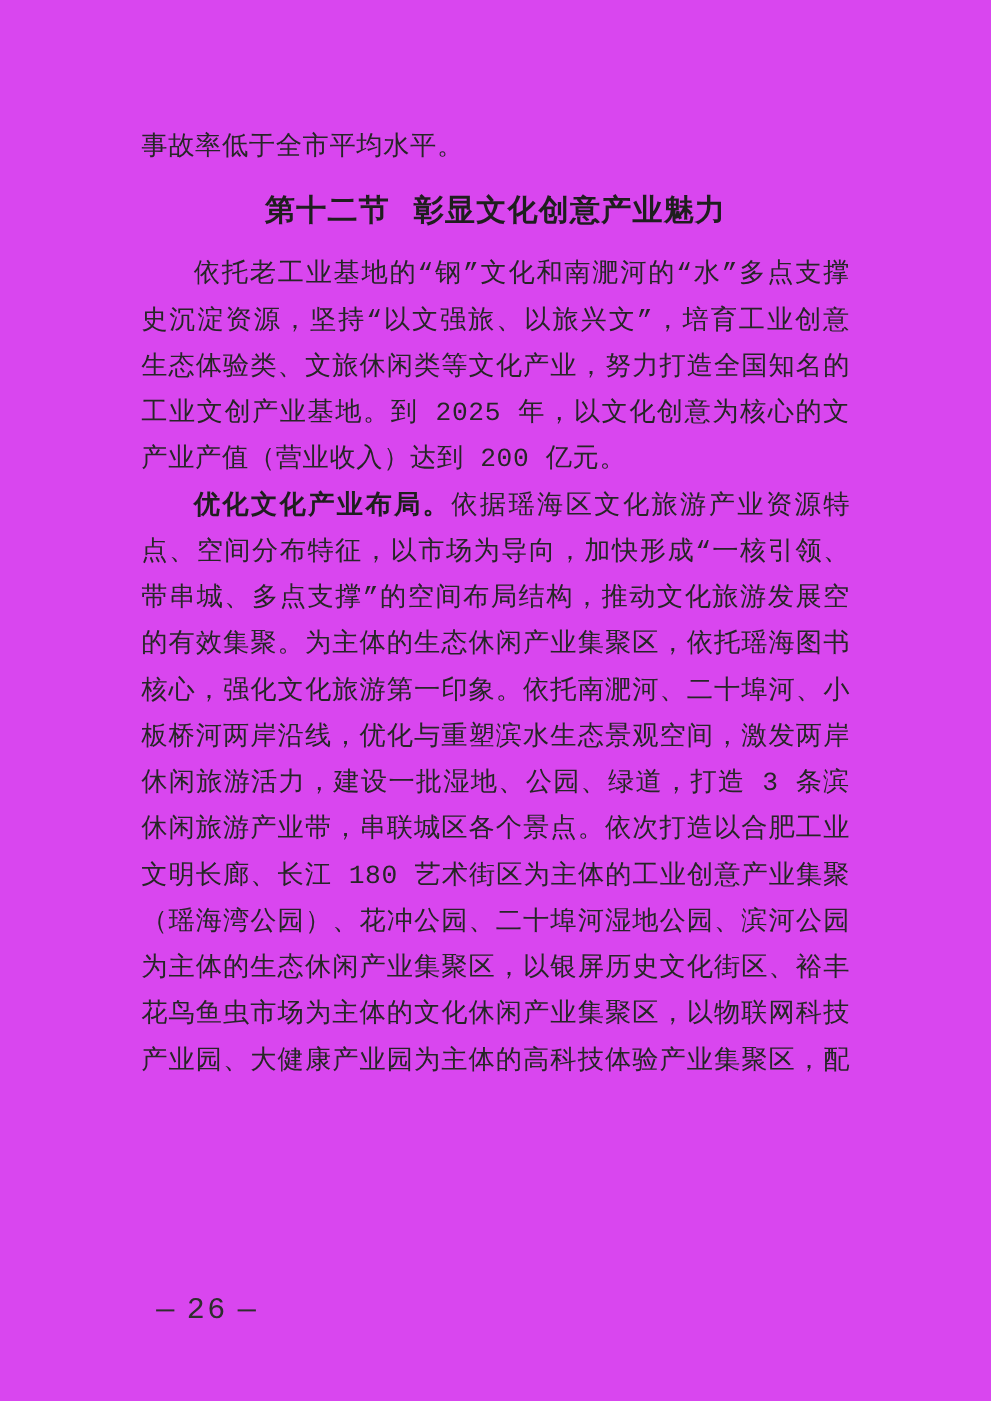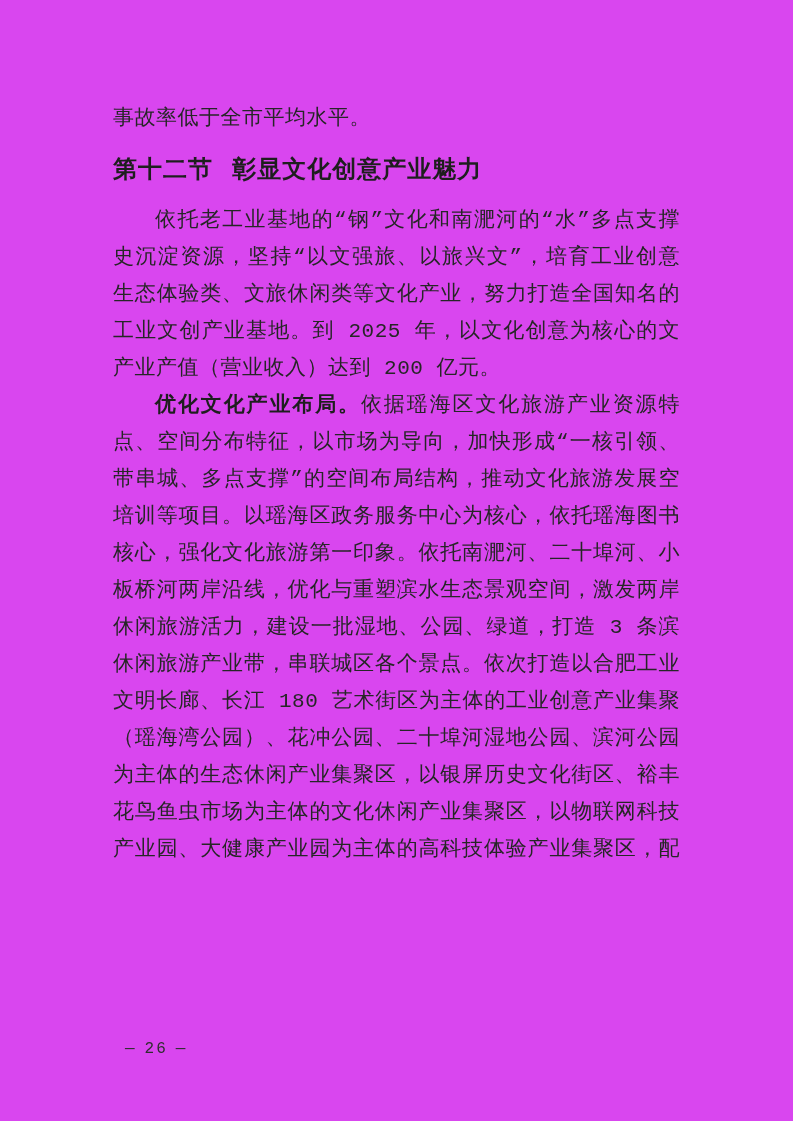--- a/index.html
+++ b/index.html
@@ -37,39 +37,40 @@
   }
   .line.indent {
     text-indent: 2em;
   }
   .heading {
     margin: 15px 0 13px 0;
     font-size: 24px;
     font-weight: bold;
     line-height: 37px;
     height: 37px;
+    text-align: center;
     letter-spacing: 1px;
     color: #1e1e1e;
   }
   .heading .sect-num {
     margin-right: 0.8em;
   }
   .para {
     margin: 0;
     padding: 0;
   }
   .bold-lead {
     font-weight: bold;
     color: #1e1e1e;
   }
   .footer {
     position: absolute;
     left: 121px;
     top: 1035px;
-    font-size: 16px;
+    font-size: 24px;
     line-height: 28px;
     letter-spacing: 2px;
     color: #2e2e2e;
   }
   .footer span {
     margin: 0 4px;
   }
 </style>
 </head>
 <body>
@@ -87,21 +88,21 @@
       <div class="line">史沉淀资源，坚持“以文强旅、以旅兴文”，培育工业创意类、</div>
       <div class="line">生态体验类、文旅休闲类等文化产业，努力打造全国知名的</div>
       <div class="line">工业文创产业基地。到 2025 年，以文化创意为核心的文化</div>
       <div class="line no-just">产业产值（营业收入）达到 200 亿元。</div>
     </div>
 
     <div class="para">
       <div class="line indent"><span class="bold-lead">优化文化产业布局。</span><span>依据瑶海区文化旅游产业资源特</span></div>
       <div class="line">点、空间分布特征，以市场为导向，加快形成“一核引领、三</div>
       <div class="line">带串城、多点支撑”的空间布局结构，推动文化旅游发展空间</div>
-      <div class="line">培训等项目。以瑶海区政务服务中心为核心，依托瑶海图书</div>
+      <div class="line">的有效集聚。为主体的生态休闲产业集聚区，依托瑶海图书</div>
       <div class="line">核心，强化文化旅游第一印象。依托南淝河、二十埠河、小</div>
       <div class="line">板桥河两岸沿线，优化与重塑滨水生态景观空间，激发两岸</div>
       <div class="line">休闲旅游活力，建设一批湿地、公园、绿道，打造 3 条滨水</div>
       <div class="line">休闲旅游产业带，串联城区各个景点。依次打造以合肥工业</div>
       <div class="line">文明长廊、长江 180 艺术街区为主体的工业创意产业集聚区，</div>
       <div class="line">（瑶海湾公园）、花冲公园、二十埠河湿地公园、滨河公园</div>
       <div class="line">为主体的生态休闲产业集聚区，以银屏历史文化街区、裕丰</div>
       <div class="line">花鸟鱼虫市场为主体的文化休闲产业集聚区，以物联网科技</div>
       <div class="line">产业园、大健康产业园为主体的高科技体验产业集聚区，配</div>
     </div>

